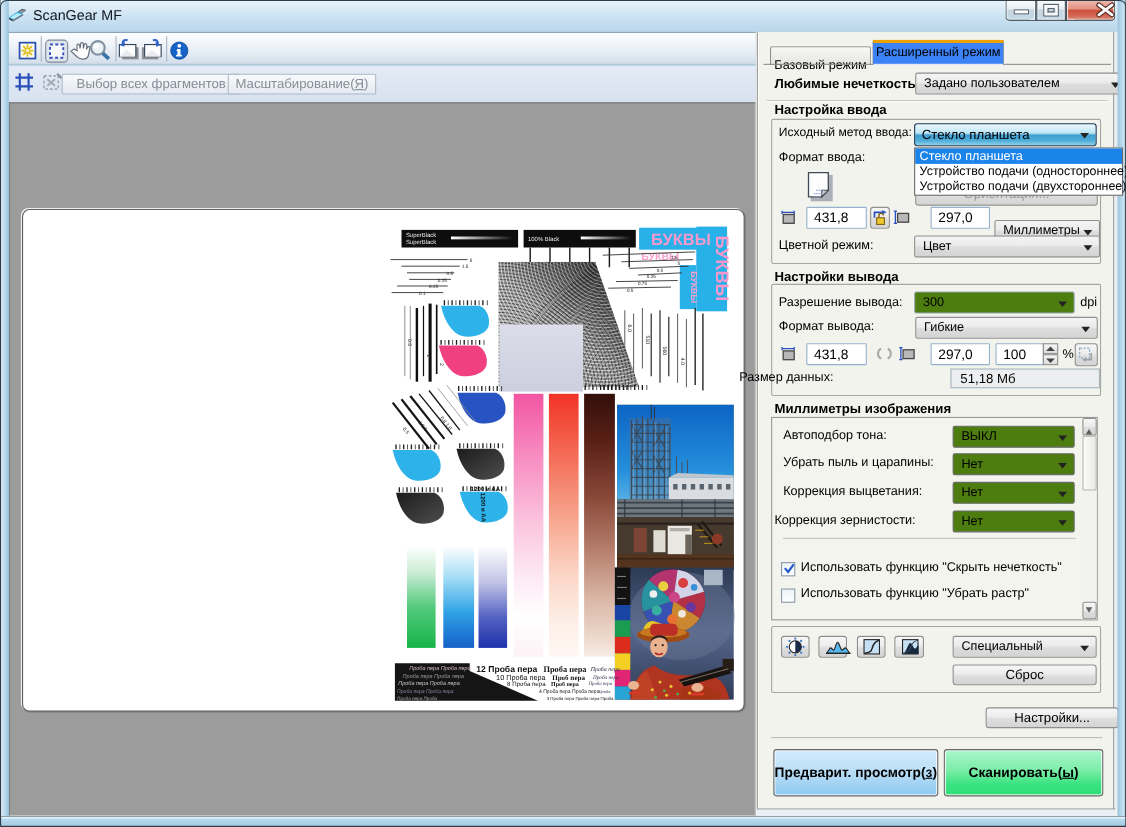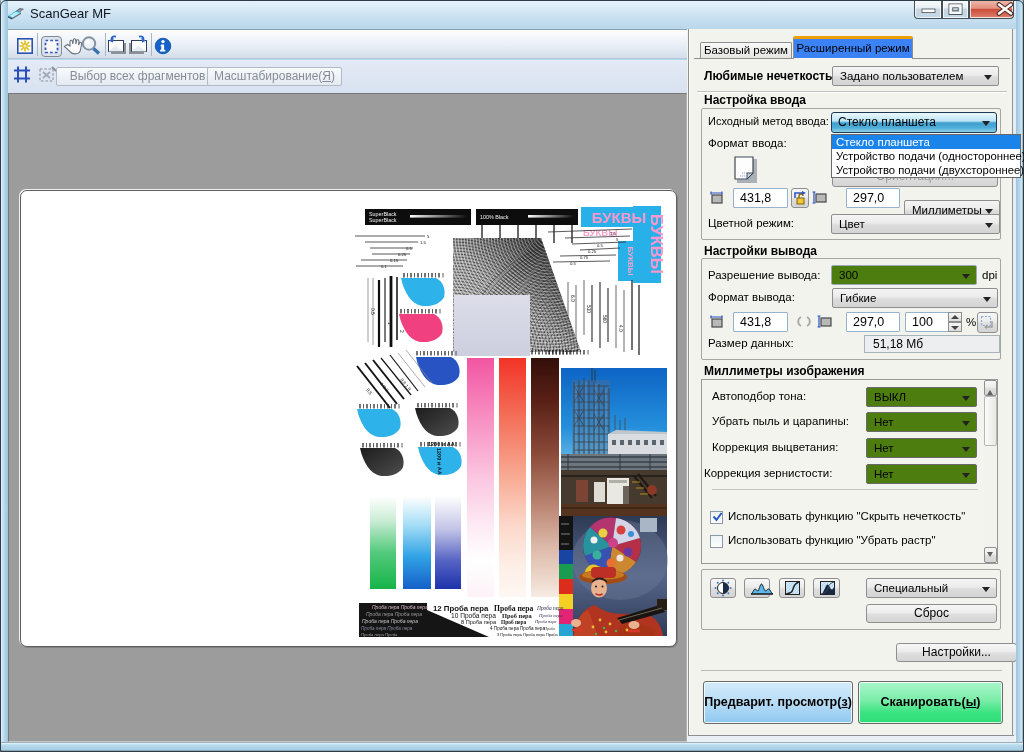--- a/index.html
+++ b/index.html
@@ -15,21 +15,21 @@
 #tb1{left:8px;top:30px;width:679px;height:29px;background:linear-gradient(#fdfdfe,#e9eff6 55%,#d3deea);border-bottom:1px solid #b9c4d2}
 #tb2{left:8px;top:60px;width:679px;height:33px;background:linear-gradient(#e4ebf6,#d8e1f0)}
 .tbtn{height:19px;border:1px solid #b2bac6;border-radius:2px;background:linear-gradient(#f8fafc,#e4eaf2);color:#878d96;font-size:12px;text-align:center}
 .sep{top:33px;width:1px;height:23px;background:#aab6c6}
 
 #preview{left:8px;top:93px;width:679px;height:649px;background:#9c9c9c;border:1px solid #787878;border-bottom-color:#c8c8c8;border-right-color:#b0b0b0}
 #page{left:20px;top:190px;width:657px;height:457px;background:#fff;border:1px solid #5f5f5f;border-radius:7px;box-shadow:-1px -1px 0 rgba(255,255,255,.85),1px 1px 0 rgba(90,90,90,.4)}
 
 #panel{left:687px;top:29px;width:329px;height:713px;background:#f3f3ee}
 .tab{font-size:11.5px;text-align:center;white-space:nowrap}
-#tab1{left:700px;top:42px;width:92px;height:17px;border:1px solid #8e8e8e;border-bottom:none;border-radius:2px 2px 0 0;background:linear-gradient(#f8f8f6,#e4e4e0);padding-top:1px}
+#tab1{left:700px;top:42px;width:92px;height:17px;border:1px solid #8e8e8e;border-bottom:none;border-radius:2px 2px 0 0;background:linear-gradient(#f8f8f6,#e4e4e0);padding-top:11px}
 #tab2{left:793px;top:36px;width:120px;height:23px;border:1px solid #8e8e8e;border-bottom:none;border-radius:2px 2px 0 0;background:#3b82f6;border-top:3px solid #efa001;padding-top:3px;z-index:3}
 #tabline{left:694px;top:58px;width:316px;height:1px;background:#8e8e8e}
 #tabline2{left:794px;top:58px;width:118px;height:1px;background:#f6f6f1;z-index:4}
 .hdr{font-weight:bold;font-size:12px;white-space:nowrap}
 .lbl{font-size:11.5px;white-space:nowrap}
 .grp{border:1px solid #a6a6a2;border-radius:2px}
 
 .combo{height:20px;border:1px solid #8e8e8e;border-radius:2px;background:linear-gradient(#f4f4f4,#ebebeb 45%,#dcdcdc 55%,#d4d4d4);font-size:11.5px;line-height:18px;padding-left:7px;white-space:nowrap;overflow:hidden}
 .combo.white{background:#4d7c0f;border-color:#9aa8b8}
 .arr{position:absolute;right:6px;top:8px;width:0;height:0;border:4px solid transparent;border-top:5px solid #222;border-bottom:none}
@@ -603,21 +603,21 @@
 <div class="ab" style="left:1013px;top:29px;width:3px;height:707px;background:#e6ecf2"></div>
 <div class="ab" style="left:688px;top:735px;width:326px;height:1px;background:#909090"></div>
 <div class="ab" style="left:688px;top:736px;width:326px;height:6px;background:#e9eff4"></div>
 
 <div id="tab1" class="ab tab">Базовый режим</div>
 <div id="tab2" class="ab tab">Расширенный режим</div>
 <div id="tabline" class="ab"></div>
 <div id="tabline2" class="ab"></div>
 
 <div class="ab hdr" style="left:704px;top:69px">Любимые нечеткость</div>
-<div class="ab combo" style="left:832px;top:66px;width:167px">Задано пользователем<i class="arr"></i></div>
+<div class="ab combo" style="left:832px;top:66px;width:193px">Задано пользователем<i class="arr"></i></div>
 <div class="ab" style="left:697px;top:91px;width:310px;height:1px;background:#c2c2be"></div>
 <div class="ab" style="left:697px;top:92px;width:310px;height:1px;background:#fdfdfb"></div>
 <div class="ab hdr" style="left:704px;top:93px">Настройка ввода</div>
 
 <div class="ab grp" style="left:701px;top:108px;width:300px;height:132px"></div>
 <div class="ab lbl" style="left:708px;top:115px;font-size:11px">Исходный метод ввода:</div>
 <div class="ab lbl" style="left:708px;top:137px">Формат ввода:</div>
 
 <svg class="ab" style="left:731px;top:155px" width="30" height="32" viewBox="0 0 30 32">
  <rect x="6" y="4" width="20" height="24" fill="#aab0b6"></rect>
@@ -680,21 +680,21 @@
 <div class="ab" style="left:948px;top:322px;width:14px;height:10px;border:1px solid #8e8e8e;background:linear-gradient(#f6f6f6,#dcdcdc)"></div>
 <div class="ab" style="left:951px;top:315px;width:0;height:0;border:4px solid transparent;border-bottom:4px solid #444;border-top:none"></div>
 <div class="ab" style="left:951px;top:326px;width:0;height:0;border:4px solid transparent;border-top:4px solid #444;border-bottom:none"></div>
 <div class="ab lbl" style="left:966px;top:316px">%</div>
 <div class="ab btn" style="left:977px;top:312px;width:21px;height:21px"></div>
 <svg class="ab" style="left:980px;top:315px" width="15" height="15" viewBox="0 0 15 15">
  <rect x="1.5" y="1.5" width="9" height="9" fill="none" stroke="#90acd0" stroke-dasharray="2 1.4" stroke-width="1.2"></rect>
  <path d="M12 6 v6 h-6" fill="none" stroke="#a0a0a0" stroke-width="1.4"></path>
  <path d="M4 12 l3-2.2 v4.4 z" fill="#a0a0a0"></path>
 </svg>
-<div class="ab lbl" style="left:708px;top:337px">Размер данных:</div>
+<div class="ab lbl" style="left:672px;top:337px">Размер данных:</div>
 <div class="ab" style="left:864px;top:335px;width:136px;height:18px;background:#eceef0;border:1px solid #a8b4bc;font-size:12px;line-height:16px;padding-left:8px">51,18 Мб</div>
 
 <div class="ab hdr" style="left:704px;top:364px">Миллиметры изображения</div>
 <div class="ab" style="left:701px;top:379px;width:297px;height:185px;border:1px solid #989894;background:#f4f4ef"></div>
 <div class="ab lbl" style="left:712px;top:390px">Автоподбор тона:</div>
 <div class="ab combo white" style="left:866px;top:387px;width:111px;border-color:#6a6a6a">ВЫКЛ<i class="arr"></i></div>
 <div class="ab lbl" style="left:712px;top:415px">Убрать пыль и царапины:</div>
 <div class="ab combo white" style="left:866px;top:412px;width:111px;border-color:#6a6a6a">Нет<i class="arr"></i></div>
 <div class="ab lbl" style="left:712px;top:441px">Коррекция выцветания:</div>
 <div class="ab combo white" style="left:866px;top:438px;width:111px;border-color:#6a6a6a">Нет<i class="arr"></i></div>

